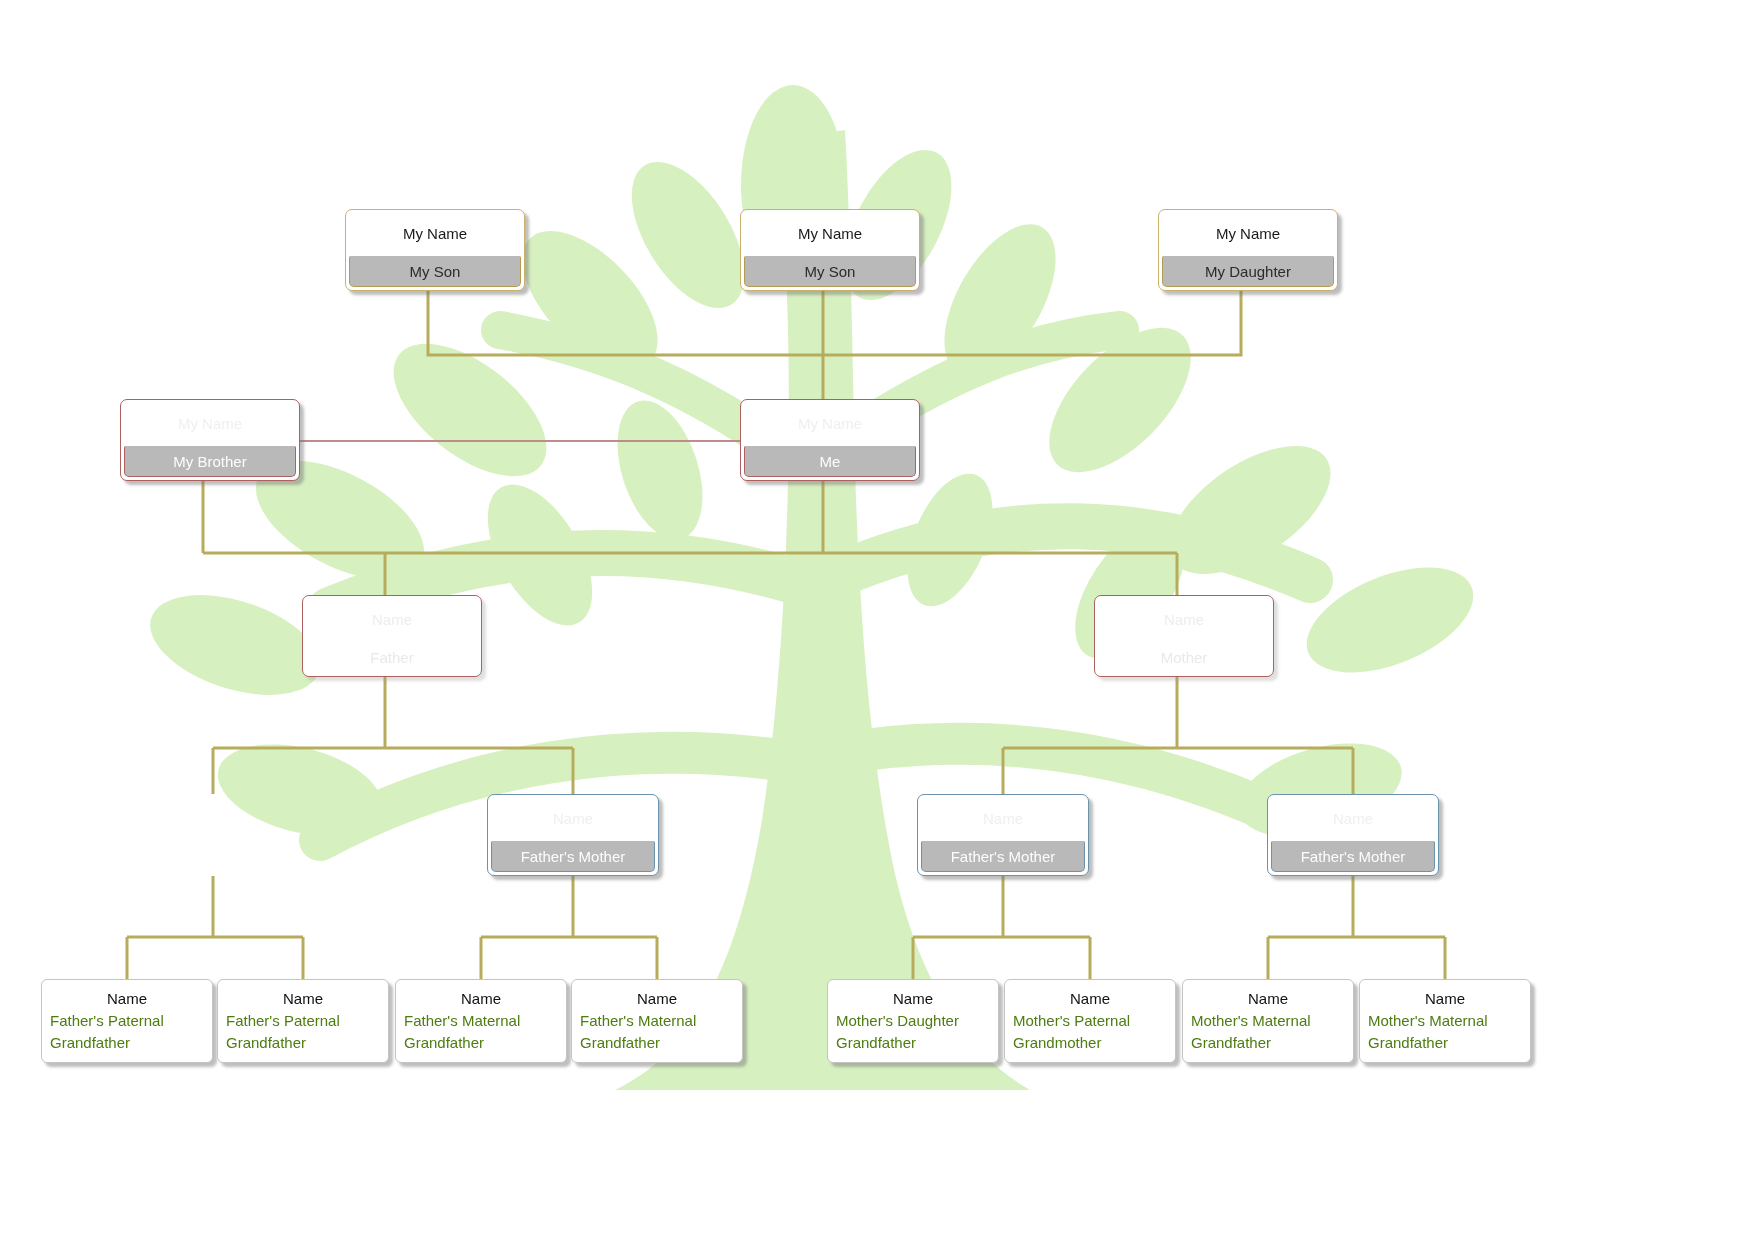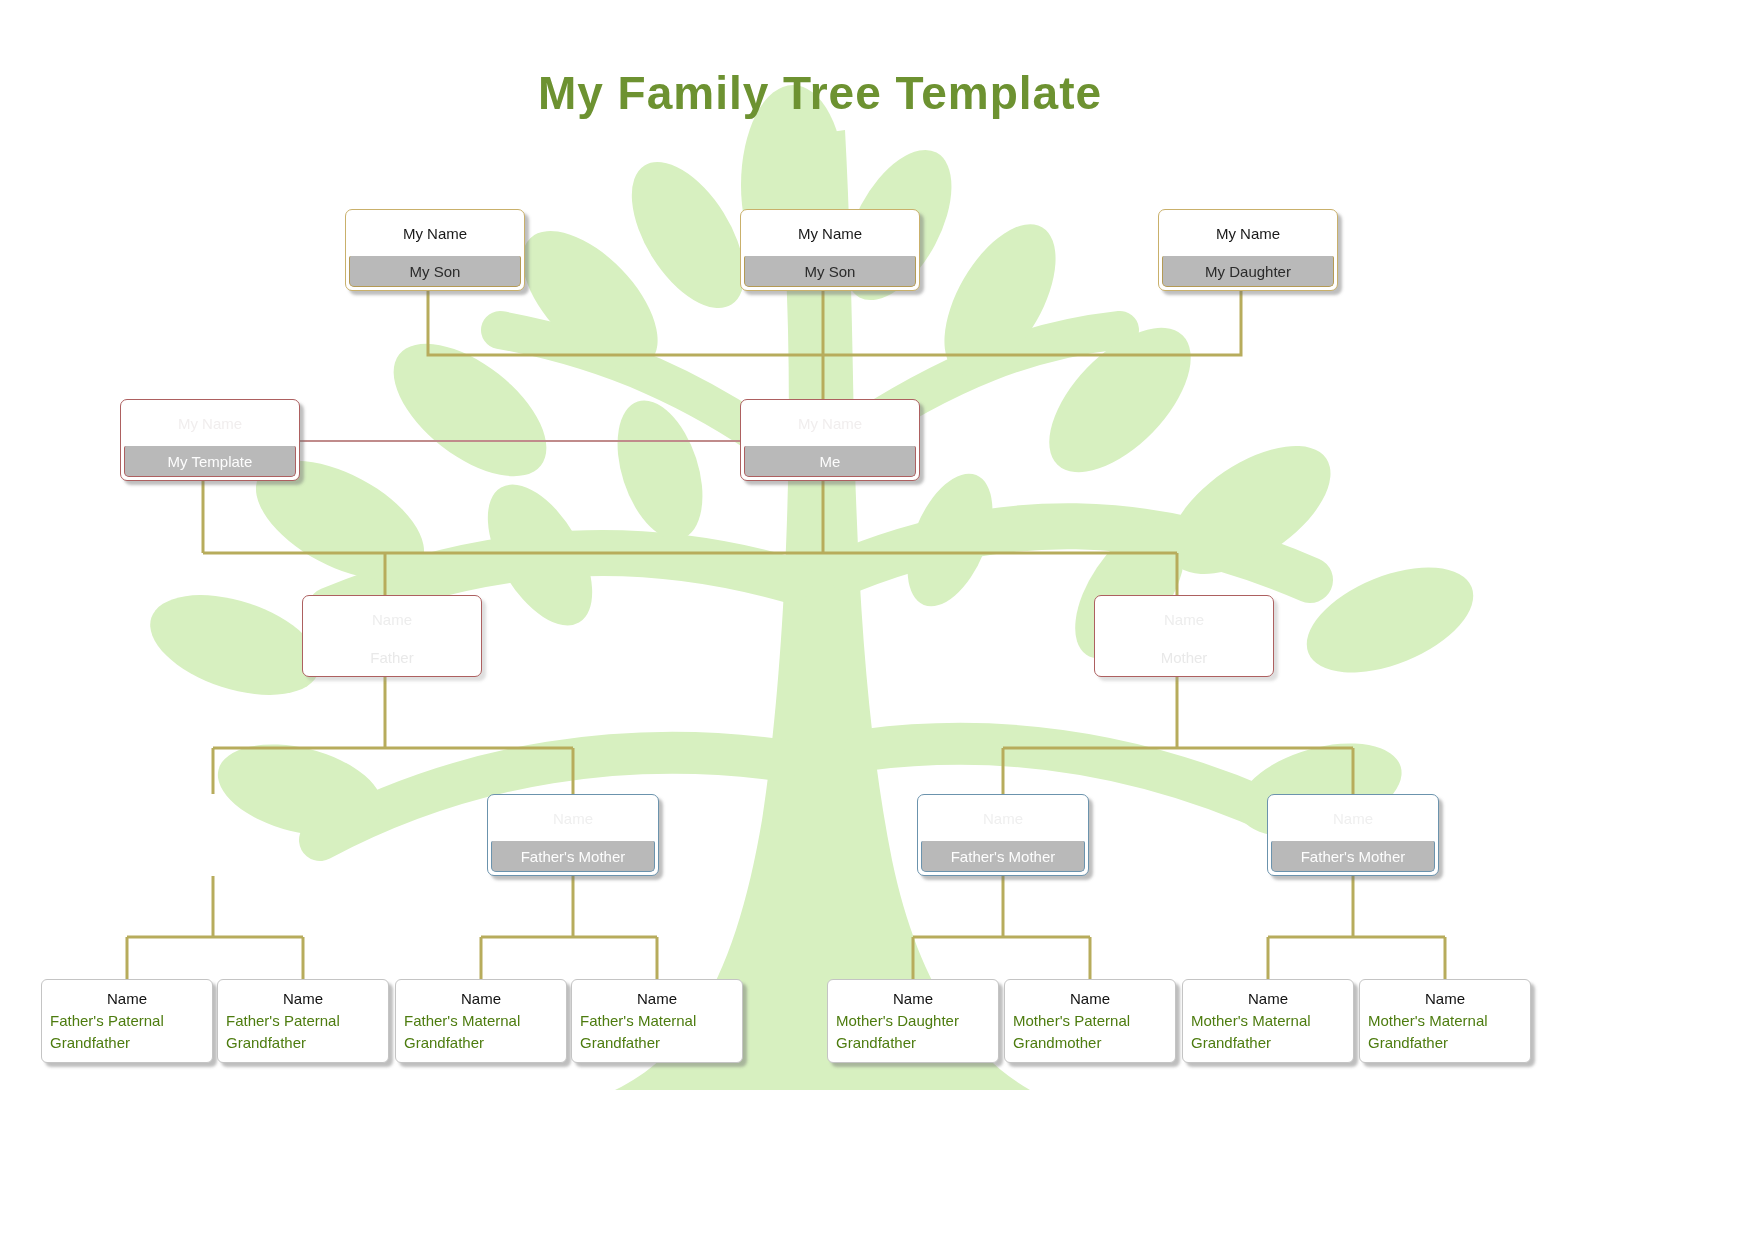--- a/index.html
+++ b/index.html
@@ -88,38 +88,37 @@
          M203 481 V553 M823 481 V553 M203 553 H1177 M385 553 V595 M1177 553 V595
          M385 677 V748 M213 748 H573 M213 748 V794 M573 748 V794
          M1177 677 V748 M1003 748 H1353 M1003 748 V794 M1353 748 V794
          M213 876 V937 M127 937 H303 M127 937 V979 M303 937 V979
          M573 876 V937 M481 937 H657 M481 937 V979 M657 937 V979
          M1003 876 V937 M913 937 H1090 M913 937 V979 M1090 937 V979
          M1353 876 V937 M1268 937 H1445 M1268 937 V979 M1445 937 V979"></path>
     <path fill="none" stroke="#c08b8b" stroke-width="2" d="M287 441 H740"></path>
   </svg>
 
-  <h1 class="title">My Family Tree Template</h1>
 
   <div class="node v-child" style="left:345px;top:209px">
     <div class="nm">My Name</div>
     <div class="rl">My Son</div>
   </div>
   <div class="node v-child" style="left:740px;top:209px">
     <div class="nm">My Name</div>
     <div class="rl">My Son</div>
   </div>
   <div class="node v-child" style="left:1158px;top:209px">
     <div class="nm">My Name</div>
     <div class="rl">My Daughter</div>
   </div>
 
   <div class="node v-self" style="left:120px;top:399px">
     <div class="nm">My Name</div>
-    <div class="rl">My Template</div>
+    <div class="rl">My Brother</div>
   </div>
   <div class="node v-self" style="left:740px;top:399px">
     <div class="nm">My Name</div>
     <div class="rl">Me</div>
   </div>
 
   <div class="node v-parent" style="left:302px;top:595px">
     <div class="nm">Name</div>
     <div class="rl">Father</div>
   </div>

